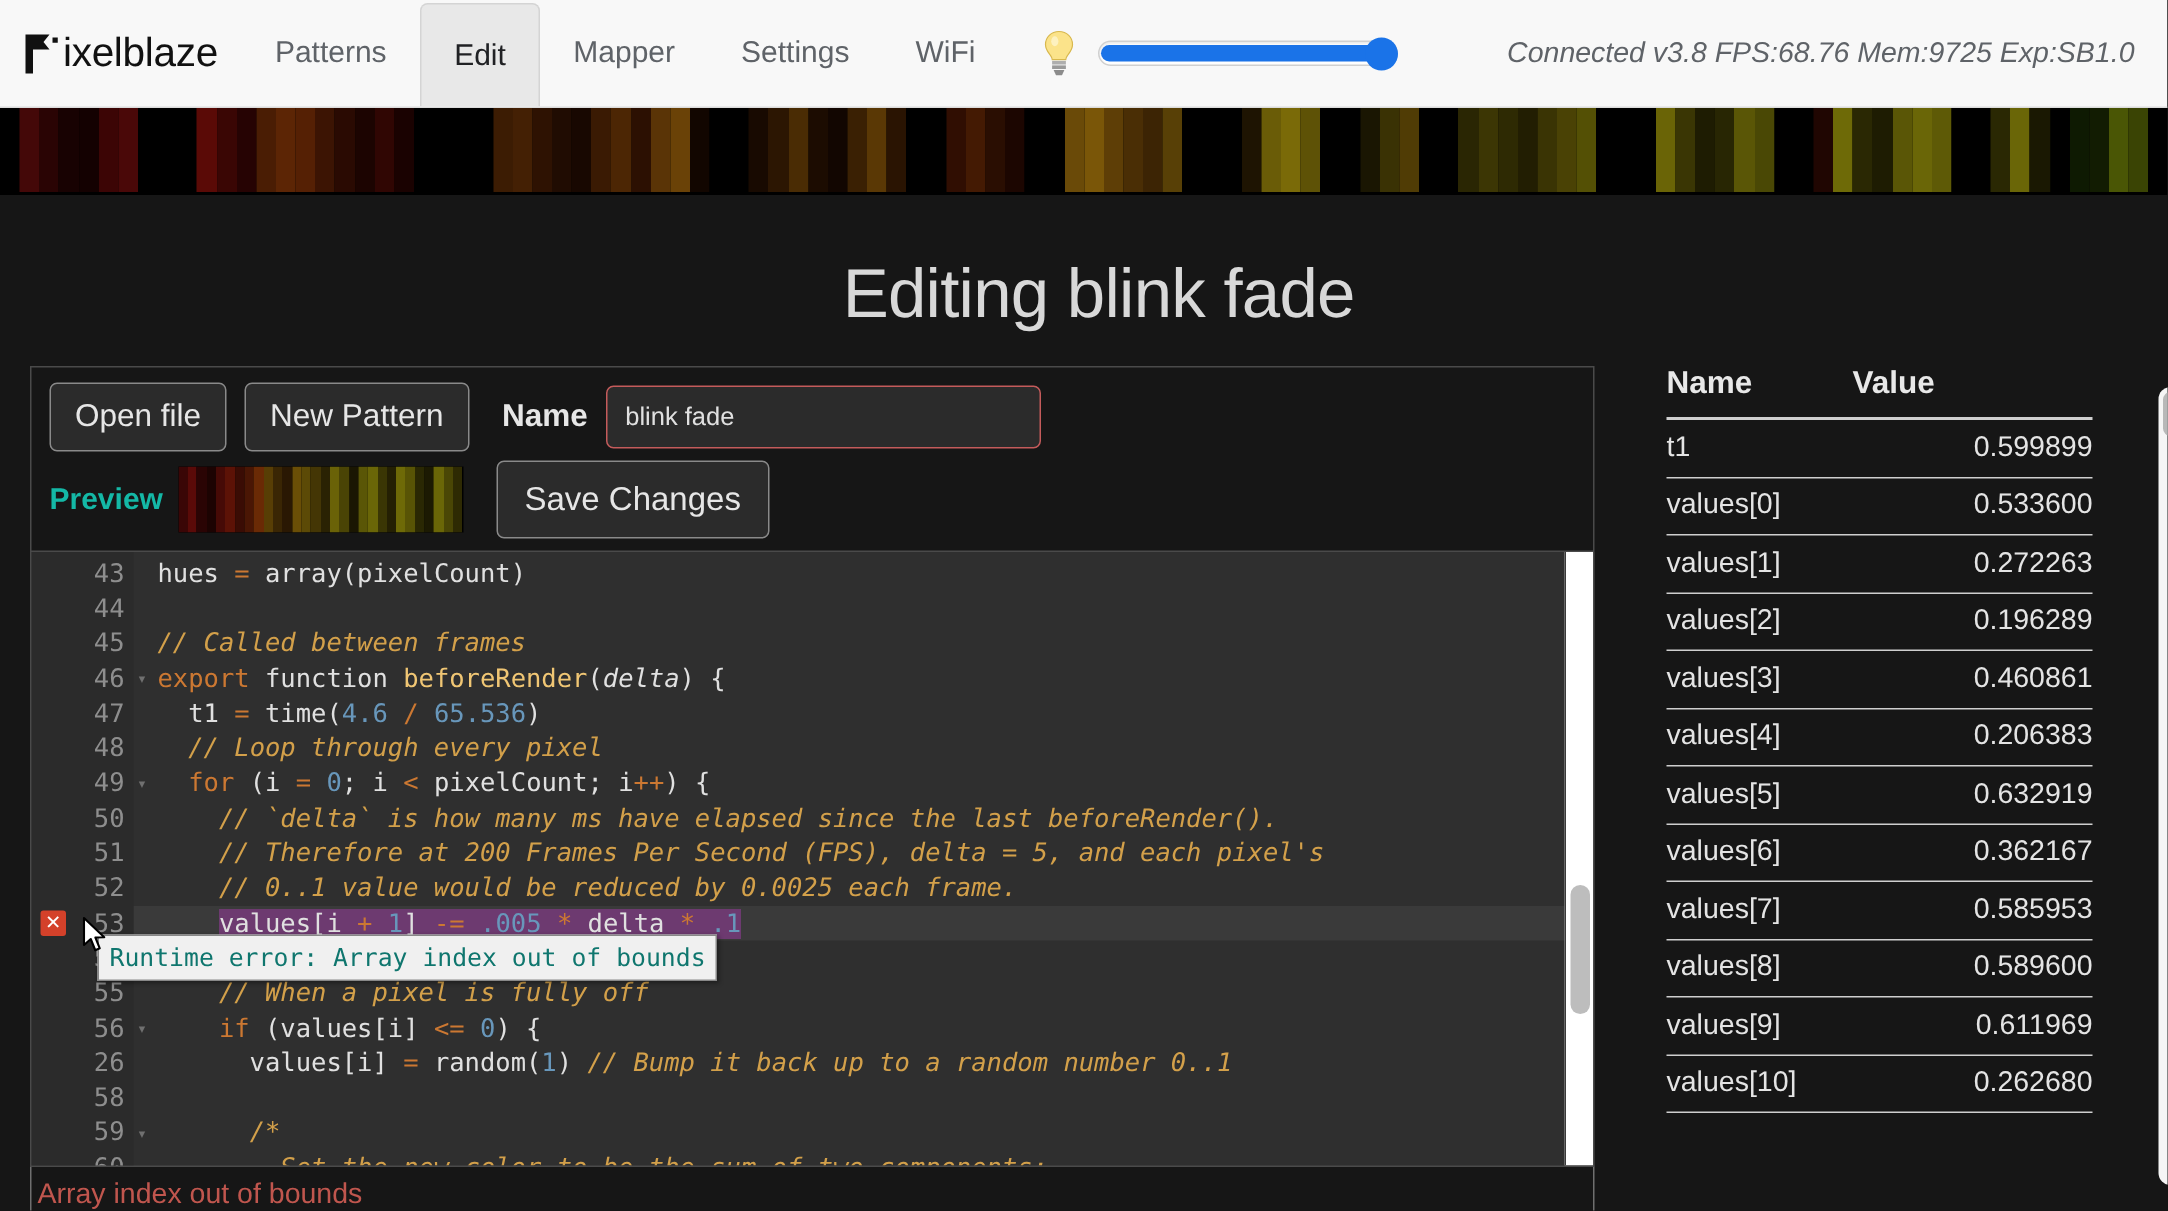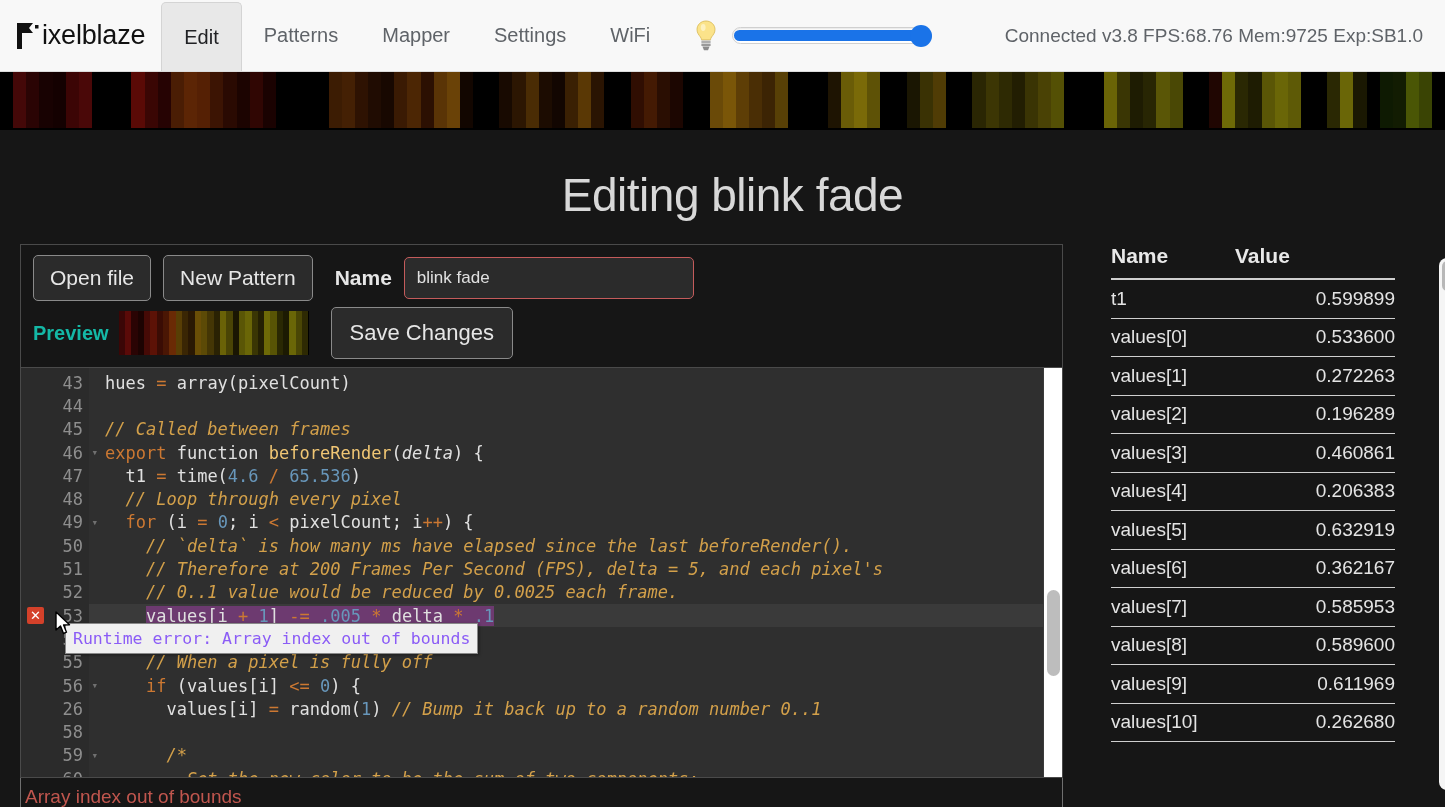--- a/index.html
+++ b/index.html
@@ -70,20 +70,21 @@
     width: 22px; height: 22px; border-radius: 50%;
     background: #1a73e8;
   }
   .conn-status {
     margin-left: auto;
     display: flex; align-items: center;
     padding-right: 22px;
     font-size: 19px;
     color: #5f6368;
     white-space: nowrap;
+    font-style: italic;
   }
 
   
   .led-strip {
     height: 56px;
     background: #000;
     display: flex;
     overflow: hidden;
   }
   .led-strip .px { height: 100%; }
@@ -218,21 +219,21 @@
   .com { color: #d3a04a; font-style: italic; }
   .op  { color: #cc7832; }
   .var { color: #e0e0e0; }
   .par { color: #e0e0e0; font-style: italic; }
 
   .tooltip {
     position: absolute;
     left: 44px; top: 255px;
     background: #f0f0f0;
     border: 1px solid #888;
-    color: #8b5cf6;
+    color: #0f766e;
     font-family: "DejaVu Sans Mono", monospace;
     font-size: 16.5px;
     padding: 5px 7px;
     z-index: 40;
     box-shadow: 1px 1px 3px rgba(0,0,0,.4);
     white-space: nowrap;
   }
   .cursor-arrow {
     position: absolute;
     left: 33px; top: 243px;
@@ -325,22 +326,22 @@
   <div class="brand">
     <svg class="brand-logo" viewBox="0 0 26 32">
       <path d="M3 3 h5 v26 h-5 z" fill="#111"></path>
       <path d="M8 3 h11 l-4 5 l4 5 h-11 z" fill="#111"></path>
       <rect x="21" y="5" width="3.5" height="3.5" fill="#111"></rect>
     </svg>
     <span class="brand-text">ixelblaze</span>
   </div>
 
   <div class="nav-items">
+    <div class="nav-item">Patterns</div>
     <div class="nav-item active">Edit</div>
-    <div class="nav-item">Patterns</div>
     <div class="nav-item">Mapper</div>
     <div class="nav-item">Settings</div>
     <div class="nav-item">WiFi</div>
   </div>
 
   <div class="brightness-wrap">
     <svg class="bulb" viewBox="0 0 24 34">
       <path d="M12 2 C6.7 2 3 6 3 10.6 c0 3.4 2 5.4 3.2 7.1 c0.9 1.2 1.2 2 1.3 3.1 h9 c0.1-1.1 0.4-1.9 1.3-3.1 C19 16 21 14 21 10.6 C21 6 17.3 2 12 2 z" fill="#fbe38a" stroke="#d8b84e" stroke-width="0.8"></path>
       <ellipse cx="9.2" cy="8.5" rx="2.4" ry="3.4" fill="#fdf3c8" opacity="0.85"></ellipse>
       <rect x="7.4" y="21.6" width="9.2" height="2.4" fill="#aeaeae"></rect>

